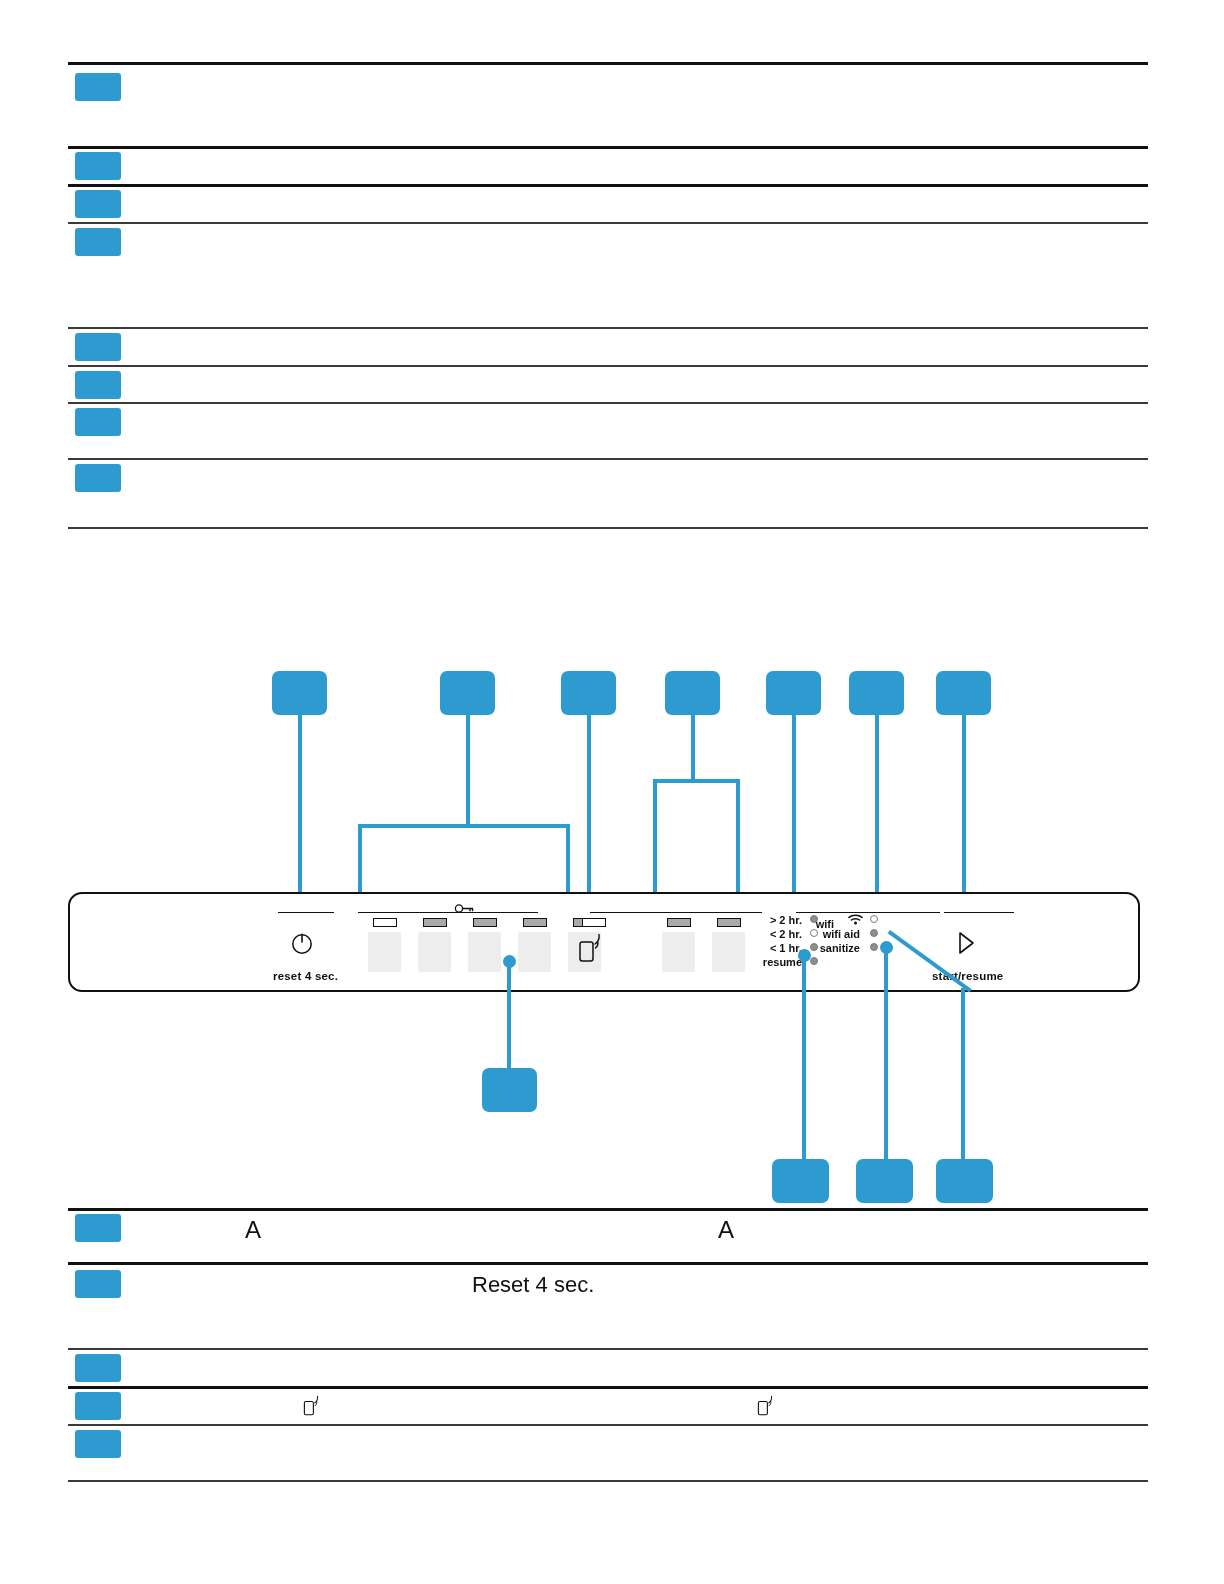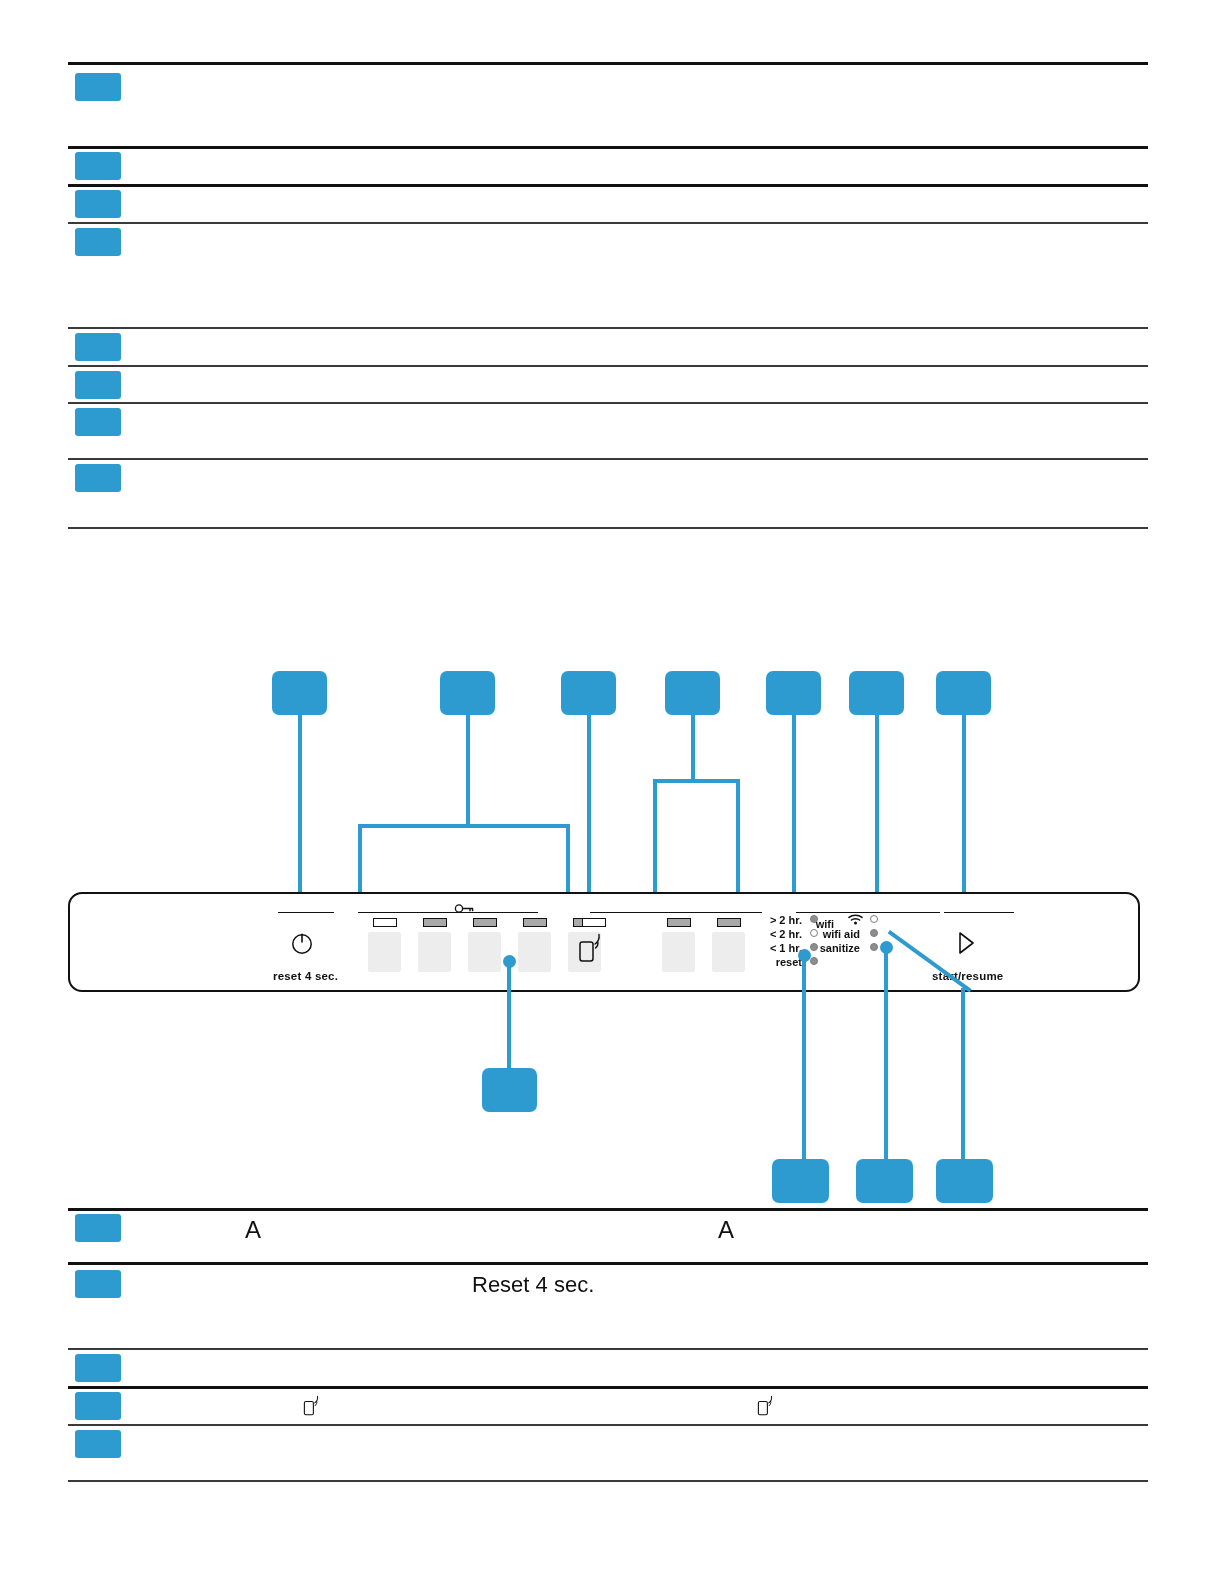--- a/index.html
+++ b/index.html
@@ -201,21 +201,21 @@
 
     <div class="ind-label" style="left:670px;top:20px;width:62px">&gt; 2 hr.</div>
     <div class="ind-dot on" style="left:740px;top:21px"></div>
 
     <div class="ind-label" style="left:670px;top:34px;width:62px">&lt; 2 hr.</div>
     <div class="ind-dot off" style="left:740px;top:35px"></div>
 
     <div class="ind-label" style="left:670px;top:48px;width:62px">&lt; 1 hr.</div>
     <div class="ind-dot on" style="left:740px;top:49px"></div>
 
-    <div class="ind-label" style="left:670px;top:62px;width:62px">reset</div>
+    <div class="ind-label" style="left:670px;top:62px;width:62px">resume</div>
     <div class="ind-dot on" style="left:740px;top:63px"></div>
 
     <div class="ind-label" style="left:728px;top:24px;width:36px">wifi</div>
     <svg class="wifi-ico" style="left:778px;top:20px" viewBox="0 0 15 11">
       <path d="M1 3.4 C4.4 0.6 10.6 0.6 14 3.4" fill="none" stroke="#111" stroke-width="1.5" stroke-linecap="round"></path>
       <path d="M3.4 6 C5.6 4.2 9.4 4.2 11.6 6" fill="none" stroke="#111" stroke-width="1.5" stroke-linecap="round"></path>
       <circle cx="7.5" cy="9" r="1.5" fill="#111"></circle>
     </svg>
     <div class="ind-dot off" style="left:800px;top:21px"></div>
 

